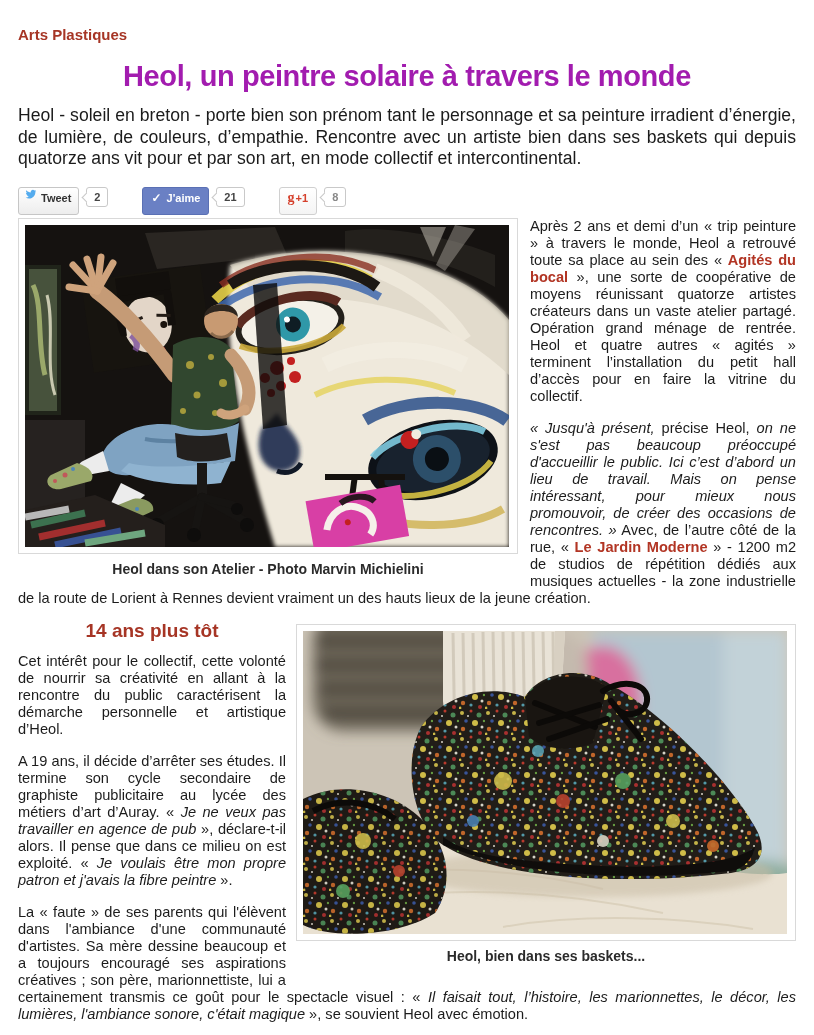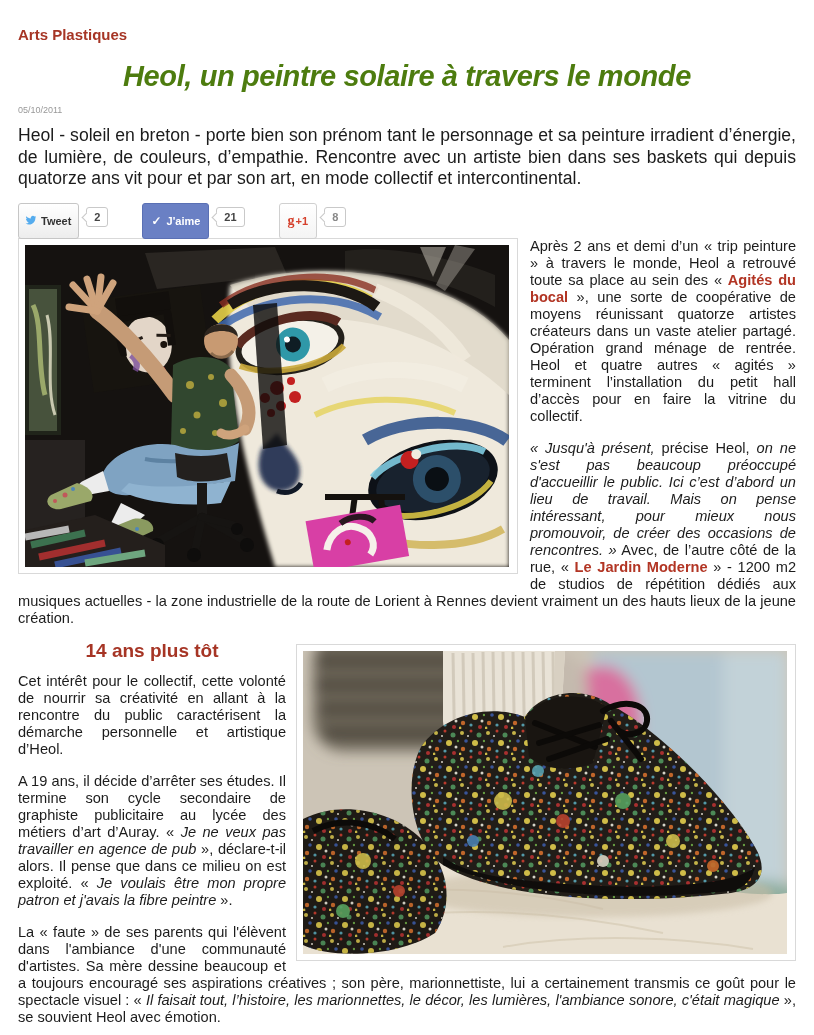--- a/index.html
+++ b/index.html
@@ -1,29 +1,29 @@
 <!DOCTYPE html>
 <html lang="fr"><head>
 <meta charset="utf-8">
 <style>
   * { box-sizing: border-box; }
   html,body { margin:0; padding:0; background:#fff; }
   body { font-family:"Liberation Sans", sans-serif; color:#1c1c1c; }
   .page { width:814px; padding:8px 18px 12px; margin:0; background:#fff; }
 
   .category { font-size:15px; font-weight:bold; color:#a63525; text-decoration:none; display:inline-block; margin-top:18px; }
-  .page-title { font-size:29px; font-weight:bold; color:#4d7c0f; text-align:center; margin:16px 0 12px; letter-spacing:-0.4px;font-style:italic; }
+  .page-title { font-size:29px; font-weight:bold; color:#a21caf; text-align:center; margin:16px 0 12px; letter-spacing:-0.4px; }
   .article-date { font-size:9px; color:#999; margin:0 0 10px; }
 
   .intro { font-size:17.6px; line-height:21.6px; text-align:justify; color:#1b1b1b; margin:6px 0 16px; }
 
   
   .social-row { display:flex; align-items:center; height:22px; margin:0 0 10px; }
   .social-group { display:flex; align-items:center; margin-right:34px; }
-  .btn { height:36px; display:inline-flex; align-items:center; font-size:11px; font-weight:bold; border-radius:3px; line-height:20px; cursor:pointer;margin-top:8px; }
+  .btn { height:28px; display:inline-flex; font-size:11px; font-weight:bold; border-radius:3px; line-height:20px; cursor:pointer;margin-top:8px; }
   .tweet-btn { background:linear-gradient(#ffffff,#ededed); border:1px solid #c6c6c6; color:#333; padding:0 7px 0 5px; }
   .tweet-btn svg { margin-right:4px; }
   .like-btn { background:#6a80c4; border:1px solid #5a70b4; color:#fff; padding:0 8px; }
   .check-icon { margin-right:5px; font-size:12px; }
   .plus-btn { background:linear-gradient(#ffffff,#f4f4f4); border:1px solid #d0d0d0; color:#d5402c; padding:0 8px; }
   .plus-btn .gletter { font-family:"Liberation Serif", serif; font-size:14px; font-weight:bold; margin-right:1px; }
   .count-bubble { position:relative; margin-left:7px; background:#fff; border:1px solid #c9c9c9; border-radius:3px; padding:0 7px; height:20px; line-height:18px; font-size:11px; font-weight:bold; color:#444; }
   .count-bubble::before { content:""; position:absolute; left:-4px; top:6px; width:6px; height:6px; background:#fff; border-left:1px solid #c9c9c9; border-bottom:1px solid #c9c9c9; transform:rotate(45deg); }
   .count-bubble.light { color:#888; }
 
@@ -44,21 +44,20 @@
 </style>
 </head>
 <body>
 
 <div class="page">
 
   <a class="category" href="#">Arts Plastiques</a>
 
   <h1 class="page-title">Heol, un peintre solaire à travers le monde</h1>
 
-  <div class="article-date">05/10/2011</div>
 
   <p class="intro">Heol - soleil en breton - porte bien son prénom tant le personnage et sa peinture irradient d’énergie, de lumière, de couleurs, d’empathie. Rencontre avec un artiste bien dans ses baskets qui depuis quatorze ans vit pour et par son art, en mode collectif et intercontinental.</p>
 
   <div class="social-row">
     <div class="social-group">
       <span class="btn tweet-btn">
           <svg viewBox="0 0 16 16" width="13" height="13" aria-hidden="true">
             <path fill="#55acee" d="M15 3.6c-.5.2-1 .4-1.6.4.6-.3 1-.9 1.2-1.5-.5.3-1.1.6-1.7.7C12.4 2.5 11.7 2.2 11 2.2c-1.5 0-2.7 1.2-2.7 2.7 0 .2 0 .4.1.6C6.2 5.4 4.2 4.3 2.9 2.7c-.2.4-.4.9-.4 1.4 0 .9.5 1.8 1.2 2.2-.4 0-.9-.1-1.2-.3 0 1.3.9 2.4 2.2 2.7-.2.1-.5.1-.7.1-.2 0-.4 0-.5-.1.4 1.1 1.4 1.9 2.6 1.9-1 .7-2.1 1.2-3.4 1.2H2c1.2.8 2.7 1.2 4.2 1.2 5 0 7.8-4.2 7.8-7.8v-.4c.5-.4 1-.9 1.3-1.4z"></path>
           </svg>
           <span>Tweet</span>
@@ -220,20 +219,21 @@
               <path d="M300,252 L380,252"></path>
             </g>
           <g transform="rotate(-10 330 292)">
             <rect x="284" y="268" width="96" height="52" fill="#d83fa5"></rect>
             <path d="M300,300 C306,282 324,276 336,284 C348,290 350,304 342,312" stroke="#f6f0ea" stroke-width="7" fill="none"></path>
             <path d="M318,276 C330,270 346,272 352,280" stroke="#2a1620" stroke-width="6" fill="none"></path>
             <circle cx="322" cy="296" r="3" fill="#c32020"></circle>
           </g>
         </svg>
       </div>
+      <figcaption>Heol dans son Atelier - Photo Marvin Michielini</figcaption>
     </figure>
 
     <p><span>Après 2 ans et demi d’un « trip peinture » à travers le monde, Heol a retrouvé toute sa place au sein des « </span><a href="#" class="text-link">Agités du bocal</a><span> », une sorte de coopérative de moyens réunissant quatorze artistes créateurs dans un vaste atelier partagé. Opération grand ménage de rentrée. Heol et quatre autres « agités » terminent l’installation du petit hall d’accès pour en faire la vitrine du collectif.</span></p>
 
     <p><em class="q">« Jusqu'à présent,</em><span> précise Heol, </span><em class="q">on ne s'est pas beaucoup préoccupé d'accueillir le public. Ici c’est d’abord un lieu de travail. Mais on pense intéressant, pour mieux nous promouvoir, de créer des occasions de rencontres. »</em><span> Avec, de l’autre côté de la rue, « </span><a href="#" class="text-link">Le Jardin Moderne</a><span> » - 1200 m2 de studios de répétition dédiés aux musiques actuelles - la zone industrielle de la route de Lorient à Rennes devient vraiment un des hauts lieux de la jeune création.</span></p>
 
     <figure class="fig fig-right">
       <div class="photo-frame">
         <svg viewBox="0 0 484 303" width="484" height="303" aria-hidden="true">
           <defs>
@@ -319,20 +319,21 @@
           <path d="M0,168 C36,150 84,158 114,184 C146,212 152,252 132,282 C96,306 28,308 0,294 Z" fill="#1e1a15"></path>
           <path d="M0,168 C36,150 84,158 114,184 C146,212 152,252 132,282 C96,306 28,308 0,294 Z" fill="url(#splat)" opacity="0.9"></path>
           <path d="M10,180 C36,166 70,170 92,188" stroke="#0c0a08" stroke-width="6" fill="none"></path>
           <g opacity="0.9">
             <circle cx="60" cy="210" r="8" fill="#cdbb4a"></circle>
               <circle cx="96" cy="240" r="6" fill="#b8422e"></circle>
               <circle cx="40" cy="260" r="7" fill="#57a05e"></circle>
           </g>
         </svg>
       </div>
+      <figcaption>Heol, bien dans ses baskets...</figcaption>
     </figure>
 
     <h2 class="subheading">14 ans plus tôt</h2>
 
     <p>Cet intérêt pour le collectif, cette volonté de nourrir sa créativité en allant à la rencontre du public caractérisent la démarche personnelle et artistique d’Heol.</p>
 
     <p><span>A 19 ans, il décide d’arrêter ses études. Il termine son cycle secondaire de graphiste publicitaire au lycée des métiers d’art d’Auray. « </span><em class="q">Je ne veux pas travailler en agence de pub</em><span> », déclare-t-il alors.  Il pense que dans ce milieu on est exploité. « </span><em class="q">Je voulais être mon propre patron et j'avais la fibre peintre</em><span> ».</span></p>
 
     <p><span>La « faute » de ses parents qui l'élèvent dans l'ambiance d'une communauté d'artistes. Sa mère dessine beaucoup et a toujours encouragé ses aspirations créatives ;  son père, marionnettiste, lui a certainement transmis ce goût pour le spectacle visuel : « </span><em class="q">Il faisait tout, l’histoire, les marionnettes, le décor, les lumières, l'ambiance sonore, c'était magique</em><span> », se souvient Heol avec émotion.</span></p>
 

